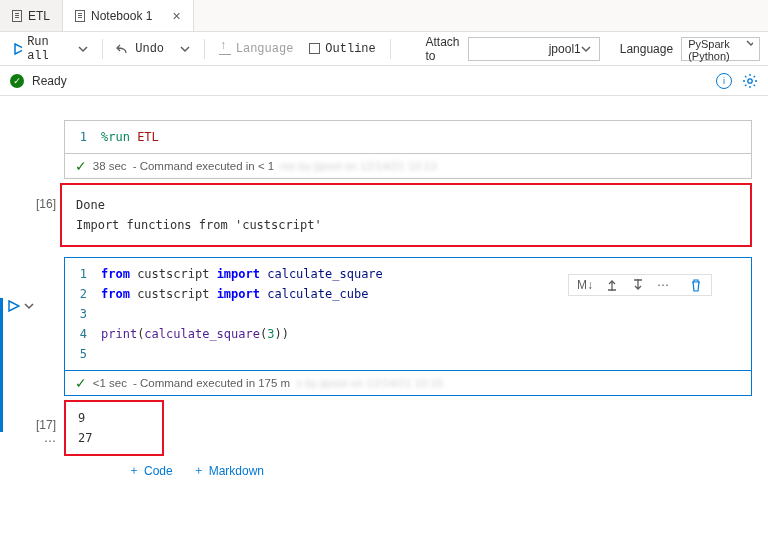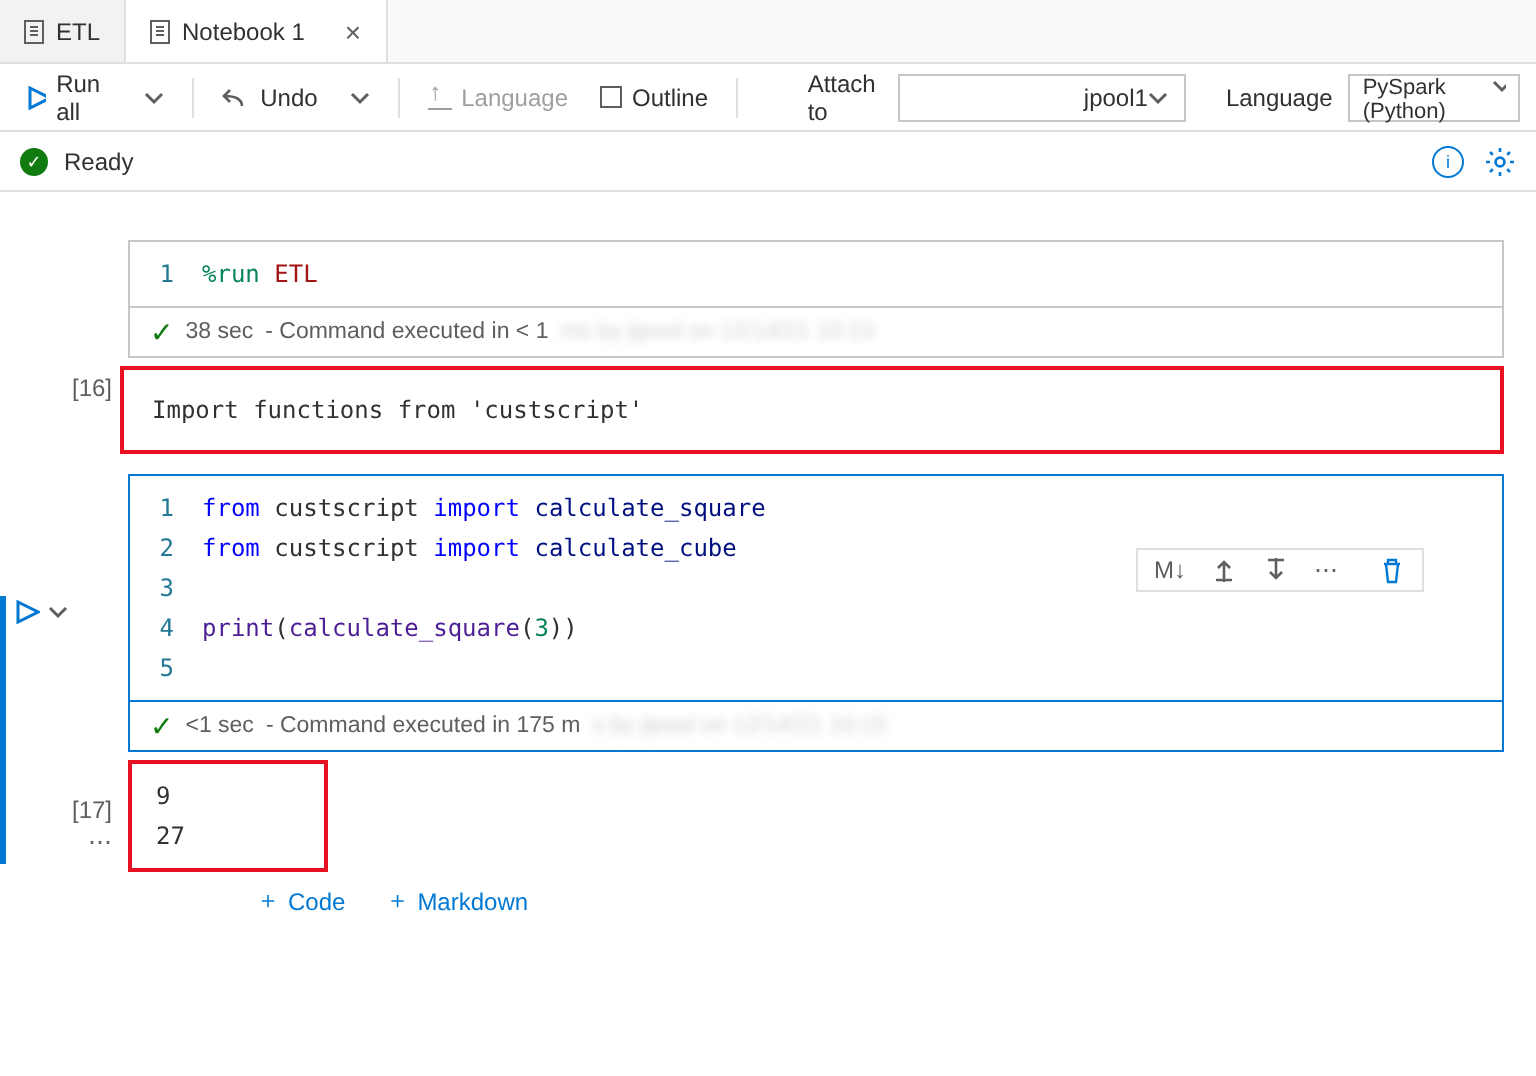--- a/index.html
+++ b/index.html
@@ -2,39 +2,39 @@
 <html><head>
 <meta charset="utf-8">
 <style>
 * { margin: 0; padding: 0; box-sizing: border-box; }
 body { font-family: 'Segoe UI', sans-serif; font-size: 12px; color: #323130; background: #fff; width: 768px; height: 538px; overflow: hidden; }
 .tabs { display: flex; border-bottom: 1px solid #e1dfdd; background: #faf9f8; height: 32px; }
 .tab { display: flex; align-items: center; padding: 0 12px; border-right: 1px solid #e1dfdd; gap: 6px; font-size: 12px; cursor: pointer; background: #f3f2f1; }
 .tab.active { background: #fff; }
 .tab-close { margin-left: 14px; color: #605e5c; font-size: 14px; cursor: pointer; }
 .toolbar { display: flex; align-items: center; height: 34px; border-bottom: 1px solid #e1dfdd; padding: 0 8px; gap: 4px; }
-.tbtn { display: flex; align-items: center; gap: 5px; padding: 4px 6px; cursor: pointer; font-size: 12px; }
+.tbtn { display: flex; align-items: center; gap: 5px; padding: 4px 6px; cursor: pointer; font-size: 12px; font-family: Liberation Mono, monospace; }
 .divider { width: 1px; height: 20px; background: #e1dfdd; margin: 0 4px; }
 .attach-select { border: 1px solid #c8c6c4; height: 24px; width: 180px; padding: 0 8px; display: flex; align-items: center; justify-content: flex-end; cursor: pointer; margin-left: 4px; }
 .lang-select { border: 1px solid #c8c6c4; height: 24px; padding: 0 6px; display: flex; cursor: pointer; width: 106px; margin-left: 4px; }
 .status-bar { display: flex; align-items: center; height: 30px; padding: 0 10px; gap: 8px; border-bottom: 1px solid #e1dfdd; }
 .status-ok { width: 14px; height: 14px; background: #107c10; border-radius: 50%; display: flex; align-items: center; justify-content: center; color: #fff; font-size: 9px; }
 .status-right { margin-left: auto; display: flex; gap: 10px; }
 .info-icon, .gear-icon { width: 16px; height: 16px; border: 1.5px solid #0078d4; border-radius: 50%; display: flex; align-items: center; justify-content: center; font-size: 9px; color: #0078d4; cursor: pointer; }
 .content { padding-top: 24px; position: relative; height: calc(100% - 96px); overflow: auto; }
 .cell-wrap { margin: 0 16px 6px 16px; display: flex; }
 .gutter { width: 48px; padding-top: 4px; display: flex; flex-direction: column; align-items: flex-end; padding-right: 8px; justify-content: center; }
 .exec-count { color: #605e5c; font-size: 12px; }
 .cell-body { flex: 1; }
 .code-area { border: 1px solid #c8c6c4; padding: 6px 10px; background: #fff; font-family: Consolas, monospace; font-size: 12px; }
 .code-line { display: flex; gap: 14px; line-height: 20px; }
 .lineno { color: #237893; width: 12px; text-align: right; user-select: none; }
 .kw-cmd { color: #098658; }
 .kw-etl { color: #a31515; }
-.kw-import { color: #0000ff; }
+.kw-import { color: #0000ff; font-weight: bold; }
 .kw-id { color: #001080; }
 .kw-fn { color: #4c1d95; }
 .kw-num { color: #098658; }
 .exec-meta { display: flex; align-items: center; gap: 6px; padding: 4px 10px; border: 1px solid #c8c6c4; border-top: none; font-size: 11.5px; color: #605e5c; }
 .check { color: #107c10; font-size: 14px; }
 .blur { color: #d0d0d0; filter: blur(2px); }
 .output-box { border: 2px solid #e81123; padding: 10px 14px; margin: 4px 0; font-family: Consolas, monospace; font-size: 12px; line-height: 20px; }
 .output-box.small { width: 100px; padding: 6px 12px; }
 .toolbar-float { position: absolute; right: 56px; display: flex; gap: 12px; align-items: center; background: #fff; border: 1px solid #e1dfdd; padding: 3px 8px; }
 .tf-item { cursor: pointer; color: #605e5c; font-size: 12px; }
@@ -145,20 +145,21 @@
           <span><span class="kw-cmd">%run</span> <span class="kw-etl">ETL</span></span>
         </div>
       </div>
       <div class="exec-meta">
         <span class="check">✓</span>
         <span>38 sec</span>
         <span>- Command executed in &lt; 1</span>
         <span class="blur">ms by jipool on 12/14/21 10:13</span>
       </div>
       <div class="output-box" style="margin-left:-4px">
+        <div>Done</div>
         <div>Import functions from 'custscript'</div>
       </div>
     </div>
   </div>
 
   <div class="toolbar-float" style="top:178px">
     <span class="tf-item">M↓</span>
     <svg width="14" height="14" class="tf-item">
         <path d="M7 3v10M3 12h8M4 6l3-3 3 3" fill="none" stroke="#605e5c" stroke-width="1.3"></path>
       </svg>

